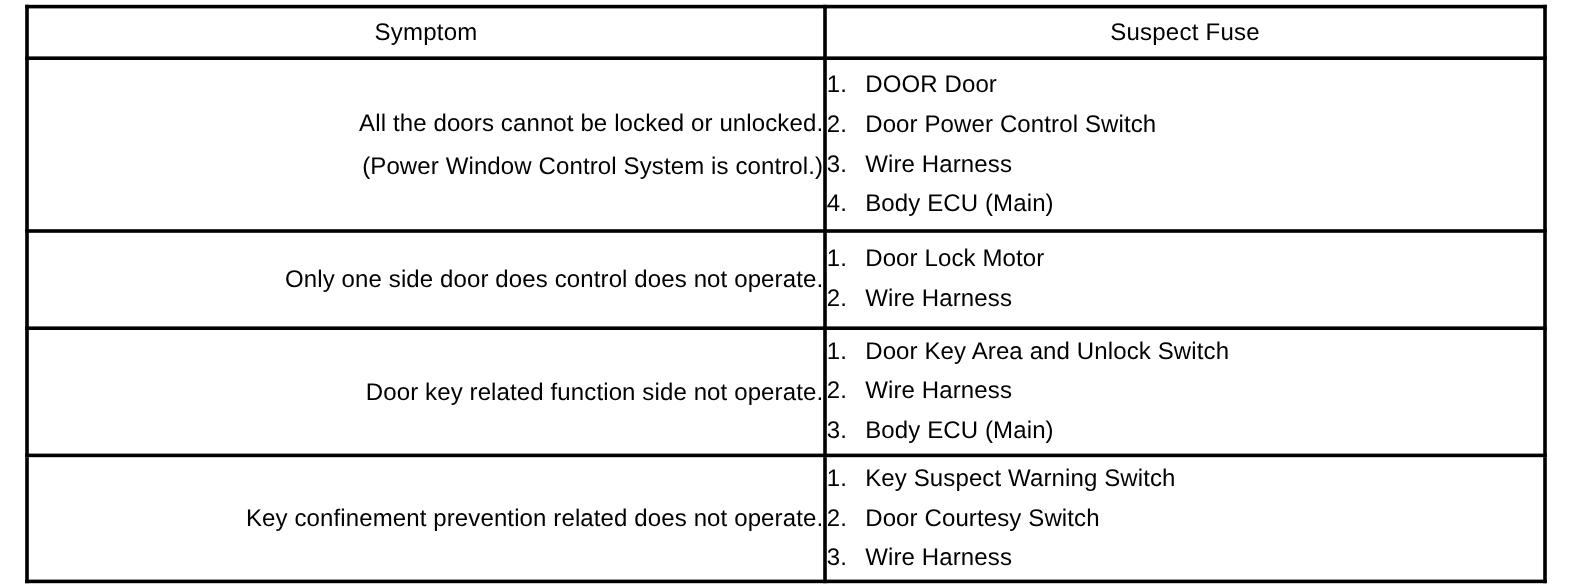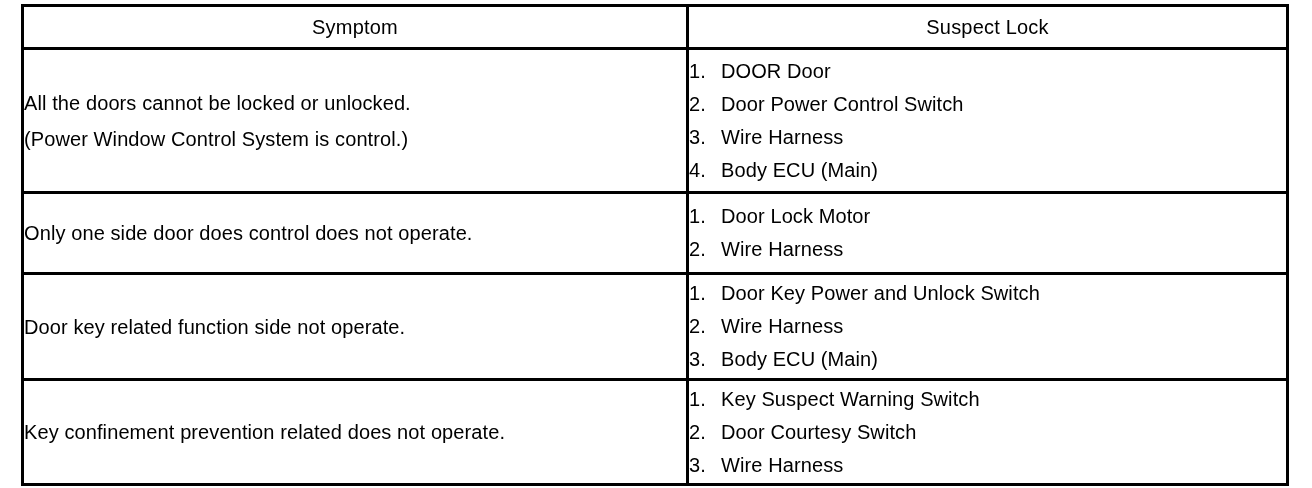--- a/index.html
+++ b/index.html
@@ -56,20 +56,21 @@
   .head-label {
     display: block;
     line-height: 40px;
     border-radius: 17px;
   }
 
   
   .symptom-cell {
     padding: 0 0 0 12px;
     vertical-align: middle;
+    text-align: right;
   }
   .symptom-lines {
     display: block;
   }
   .symptom-line {
     display: block;
     font-size: 20px;
     line-height: 36px;
     white-space: nowrap;
     letter-spacing: 0.1px;
@@ -118,21 +119,21 @@
       <col class="col-symptom">
       <col class="col-suspect">
     </colgroup>
 
     <thead>
       <tr>
         <th class="head-cell">
           <span class="head-label">Symptom</span>
         </th>
         <th class="head-cell">
-          <span class="head-label">Suspect Lock</span>
+          <span class="head-label">Suspect Fuse</span>
         </th>
       </tr>
     </thead>
 
     <tbody>
 
       <tr class="row-1">
         <td class="symptom-cell">
           <span class="symptom-lines">
             <span class="symptom-line">All the doors cannot be locked or unlocked.</span>
@@ -184,21 +185,21 @@
       <tr class="row-3">
         <td class="symptom-cell">
           <span class="symptom-lines">
             <span class="symptom-line">Door key related function side not operate.</span>
           </span>
         </td>
         <td class="suspect-cell">
           <ul class="suspect-list">
             <li class="suspect-item">
               <span class="suspect-num">1.</span>
-              <span class="suspect-text">Door Key Power and Unlock Switch</span>
+              <span class="suspect-text">Door Key Area and Unlock Switch</span>
             </li>
             <li class="suspect-item">
               <span class="suspect-num">2.</span>
               <span class="suspect-text">Wire Harness</span>
             </li>
             <li class="suspect-item">
               <span class="suspect-num">3.</span>
               <span class="suspect-text">Body ECU (Main)</span>
             </li>
           </ul>

